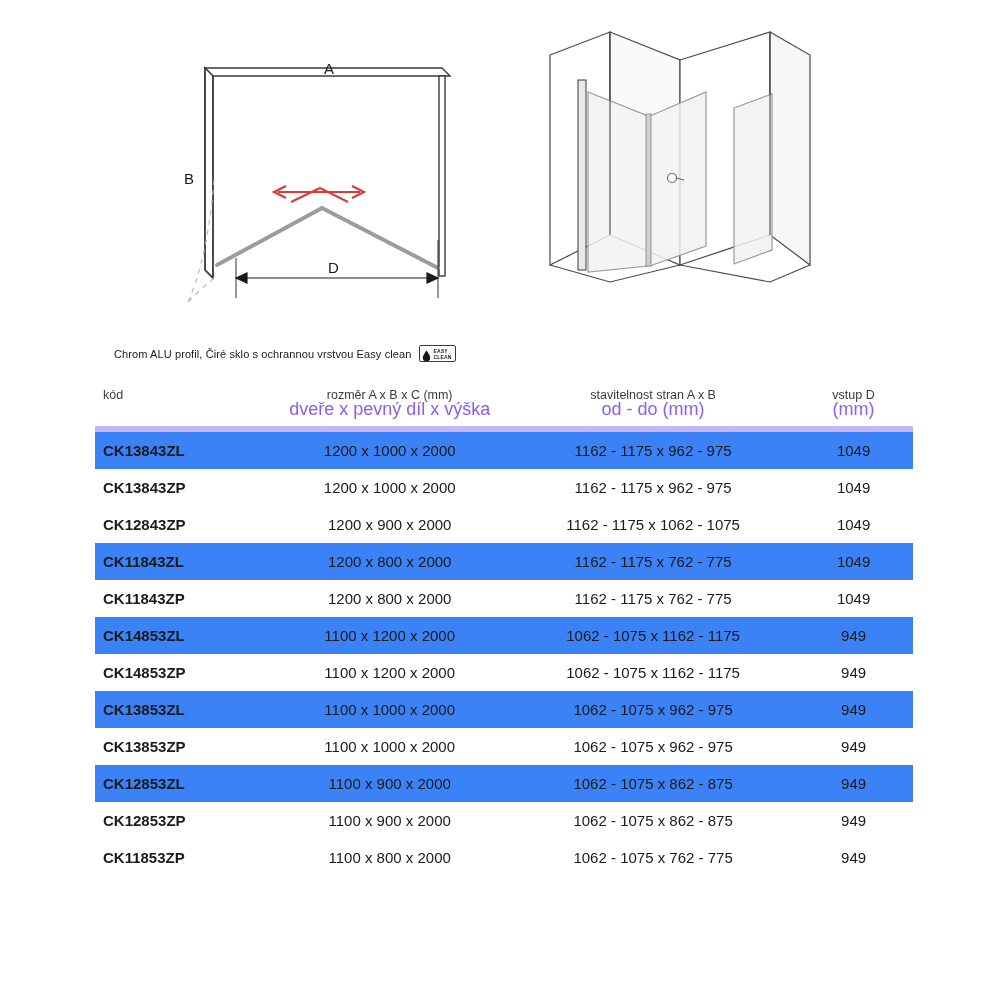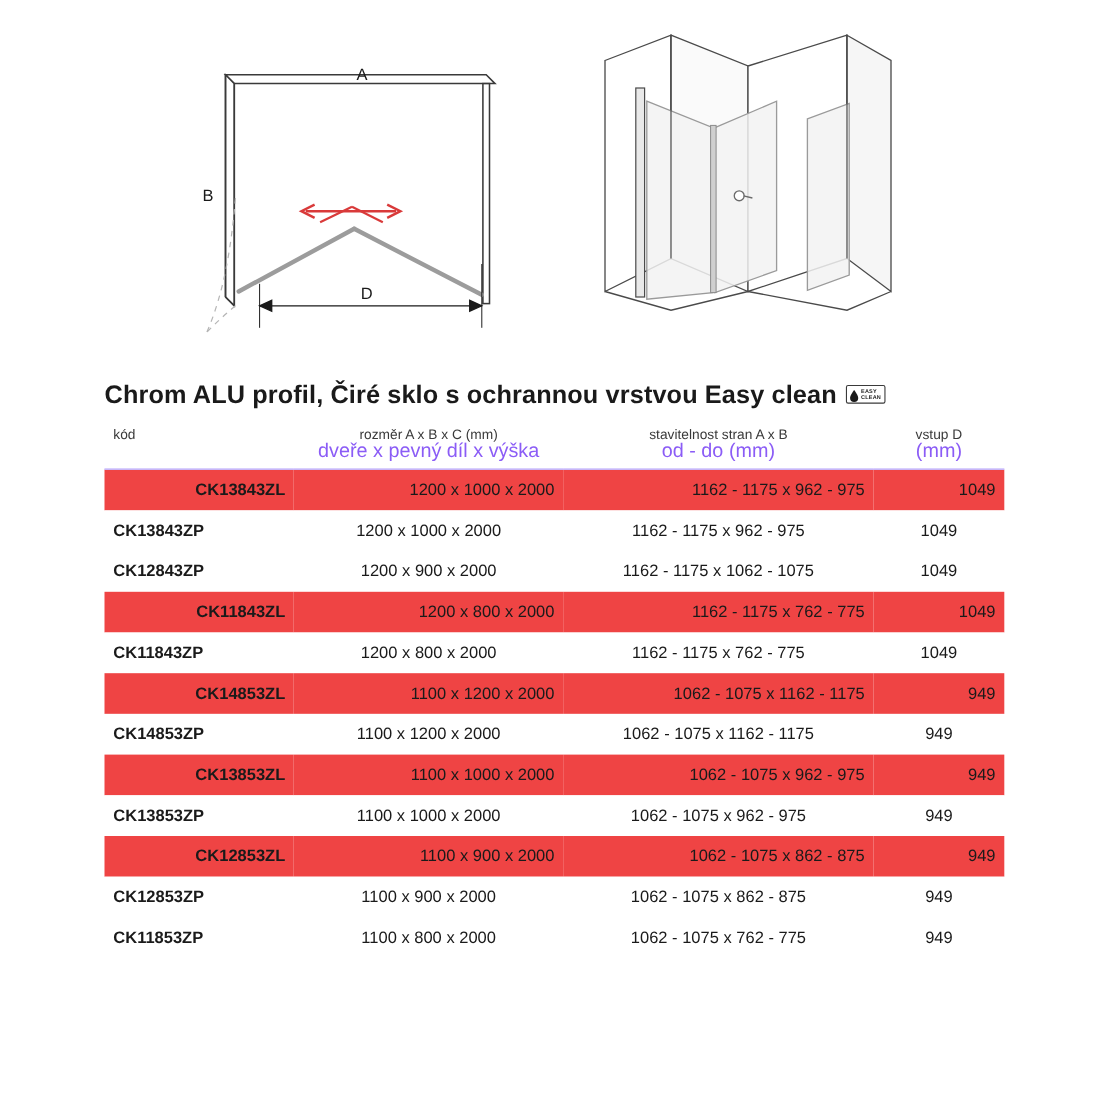--- a/index.html
+++ b/index.html
@@ -54,24 +54,25 @@
   .heading-row {
     position: absolute;
     left: 95px;
     top: 345px;
     width: 820px;
     display: flex;
     align-items: center;
     gap: 8px;
   }
   .heading-text {
-    font-size: 23px;
-    font-weight: bold;
+    font-size: 11px;
+    font-weight: normal;
     color: #1a1a1a;
     letter-spacing: 0.1px;
+    margin-left: 19px;
   }
   .easyclean-badge {
     display: inline-flex;
     align-items: center;
     gap: 2px;
     border: 1px solid #3a3a3a;
     border-radius: 2px;
     padding: 1px 3px 1px 2px;
     height: 17px;
     box-sizing: border-box;
@@ -103,33 +104,33 @@
     border-collapse: collapse;
     font-family: "Liberation Sans", sans-serif;
   }
   table.spec th {
     font-weight: normal;
     font-size: 12.5px;
     color: #3a3a3a;
     padding: 6px 8px 10px 8px;
     vertical-align: top;
     line-height: 14px;
-    border-bottom: 1px solid #c4b5fd;
+    border-bottom: 6px solid #c4b5fd;
   }
   table.spec th .sub {
     display: block;
     font-size: 18px;
     color: #8b5cf6;
   }
   table.spec td {
     font-size: 15px;
     padding: 10px 8px;
     height: 17px;
   }
-  tr.row-alt td { background: #ef4444; text-align: right; }
+  tr.row-alt td { background: #3b82f6; }
   tr.row-plain td { background: #ffffff; margin-top: 36px; }
   td.c-code {
     font-weight: bold;
     text-align: left;
     padding-left: 8px;
     width: 165px;
   }
   td.c-size { text-align: center; width: 250px; }
   td.c-adj  { text-align: center; width: 290px; }
   td.c-entry{ text-align: center; width: 110px; }

